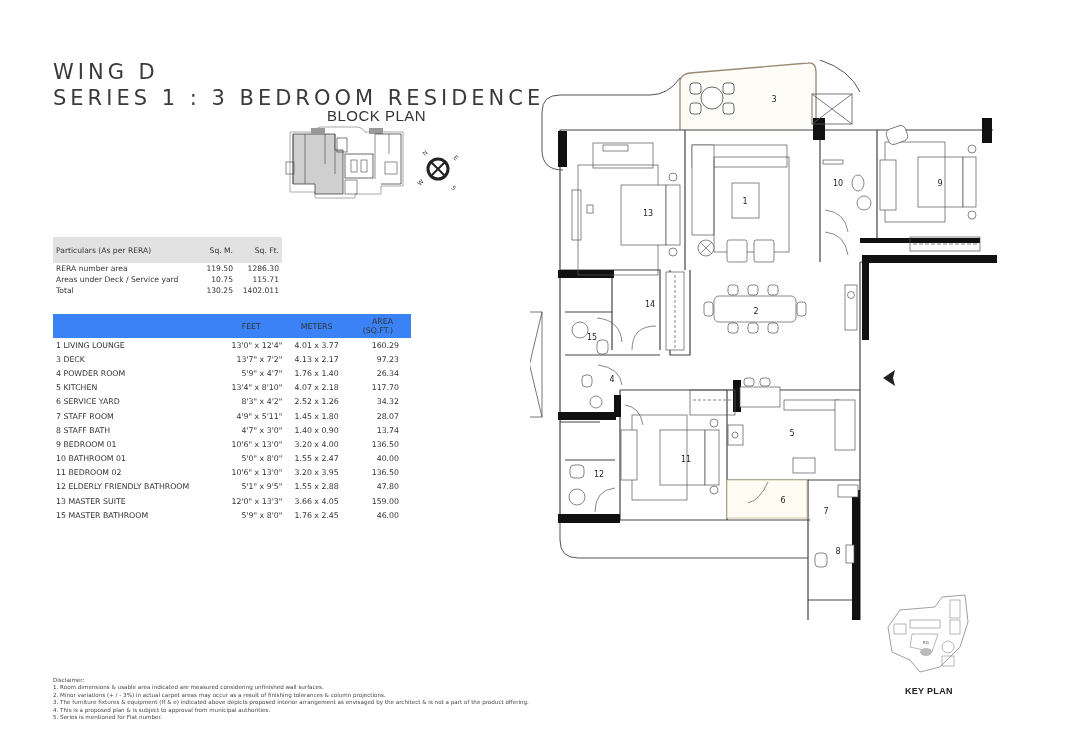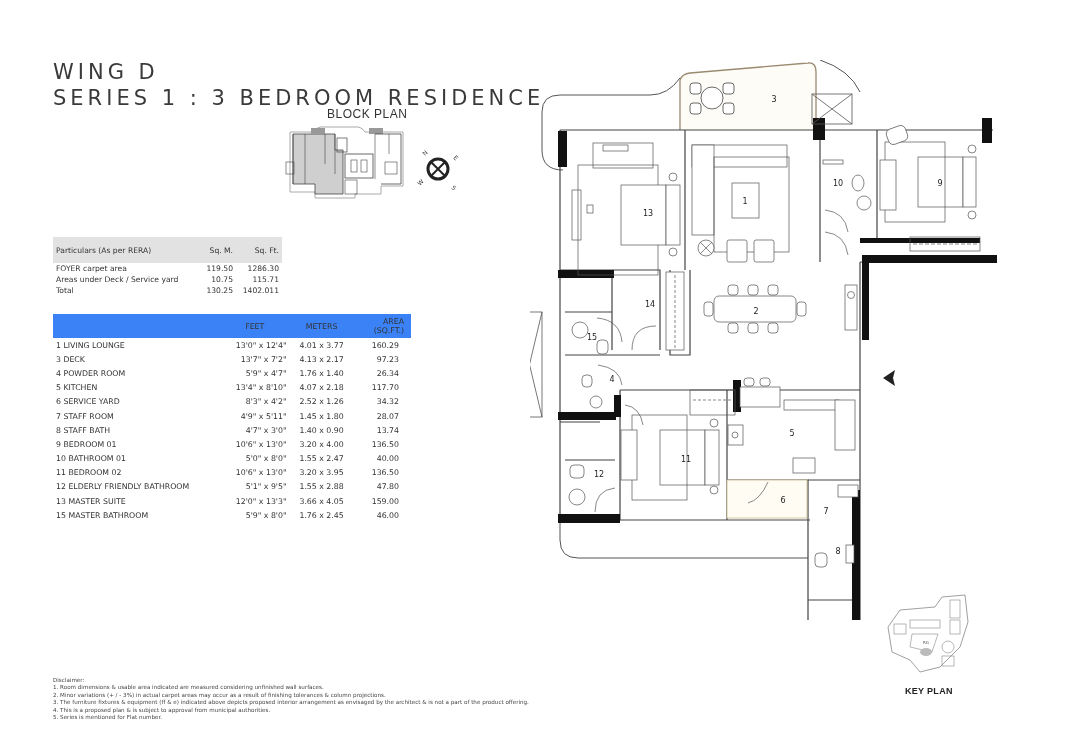--- a/index.html
+++ b/index.html
@@ -1,19 +1,19 @@
 <!DOCTYPE html>
 <html><head>
 <meta charset="utf-8">
 <style>
   html, body { margin: 0; padding: 0; background: #ffffff; }
   body { width: 1068px; height: 755px; position: relative; overflow: hidden; font-family: "Liberation Sans", sans-serif; color: #333; }
   .title { position: absolute; left: 53px; top: 47px; font-size: 21px; letter-spacing: 4px; color: #3a3a3a; line-height: 26px; font-family: "DejaVu Sans", sans-serif; font-weight: normal; margin-top: 12px; }
   .title div { white-space: nowrap; }
-  .block-label { position: absolute; left: 314px; top: 107px; font-size: 12px; letter-spacing: 0.5px; color: #333; padding-left: 13px; }
+  .block-label { position: absolute; left: 314px; top: 107px; font-size: 15px; letter-spacing: 0.5px; color: #333; padding-left: 13px; }
   .block-plan { position: absolute; left: 285px; top: 124px; }
   .compass { position: absolute; left: 415px; top: 146px; }
   table { border-collapse: collapse; font-family: "DejaVu Sans", sans-serif; color: #333; }
   .rera { position: absolute; left: 53px; top: 237px; font-size: 7.6px; }
   .rera th { background: #e2e2e2; font-weight: normal; text-align: left; padding: 7px 3px; height: 12px; }
   .rera td { padding: 1px 3px; height: 9px; }
   .rera .num { text-align: right; }
   .rooms { position: absolute; left: 53px; top: 314px; font-size: 7.8px; width: 358px; }
   .rooms th { background: #3b82f6; font-weight: normal; padding: 3px 3px; height: 10px; }
   .rooms td { padding: 0 3px; height: 14.2px; white-space: nowrap; }
@@ -65,21 +65,21 @@
 <table class="rera">
   <thead>
     <tr>
       <th style="width:135px">Particulars (As per RERA)</th>
       <th class="num" style="width:36px">Sq. M.</th>
       <th class="num" style="width:40px">Sq. Ft.</th>
     </tr>
   </thead>
   <tbody>
     <tr>
-      <td>FOYER carpet area</td>
+      <td>RERA number area</td>
       <td class="num">119.50</td>
       <td class="num">1286.30</td>
     </tr>
     <tr>
       <td>Areas under Deck / Service yard</td>
       <td class="num">10.75</td>
       <td class="num">115.71</td>
     </tr>
     <tr>
       <td>Total</td>
@@ -88,21 +88,21 @@
     </tr>
   </tbody>
 </table>
 
 <table class="rooms">
   <thead>
     <tr>
       <th class="c-name"></th>
       <th class="c-ft" style="text-align:center">FEET</th>
       <th class="c-m">METERS</th>
-      <th class="c-a" style="padding-right:7px">AREA (SQ.FT.)</th>
+      <th class="c-a" style="padding-right:18px">AREA (SQ.FT.)</th>
     </tr>
   </thead>
   <tbody id="room-rows">
       <tr>
         <td class="c-name">1 LIVING LOUNGE</td>
         <td class="c-ft">13'0" x 12'4"</td>
         <td class="c-m">4.01 x 3.77</td>
         <td class="c-a">160.29</td>
       </tr>
       <tr>

